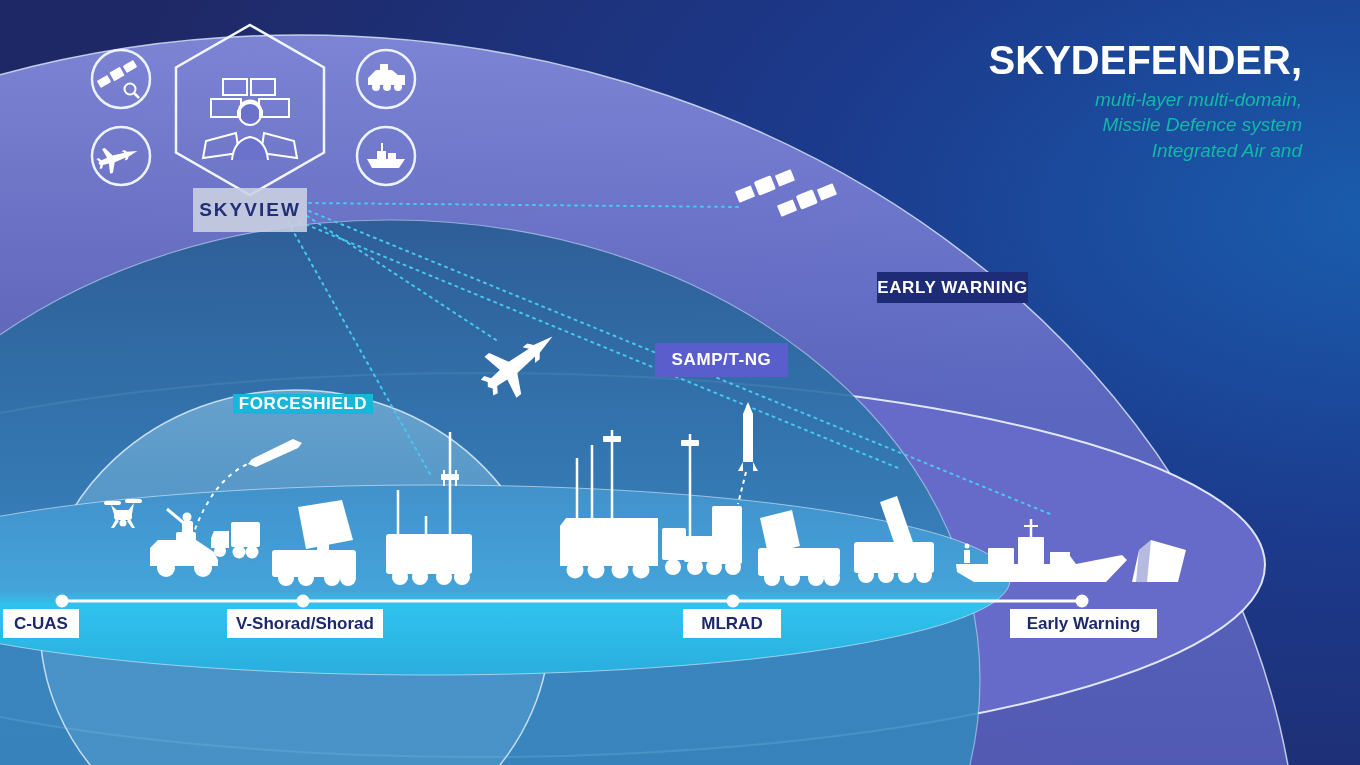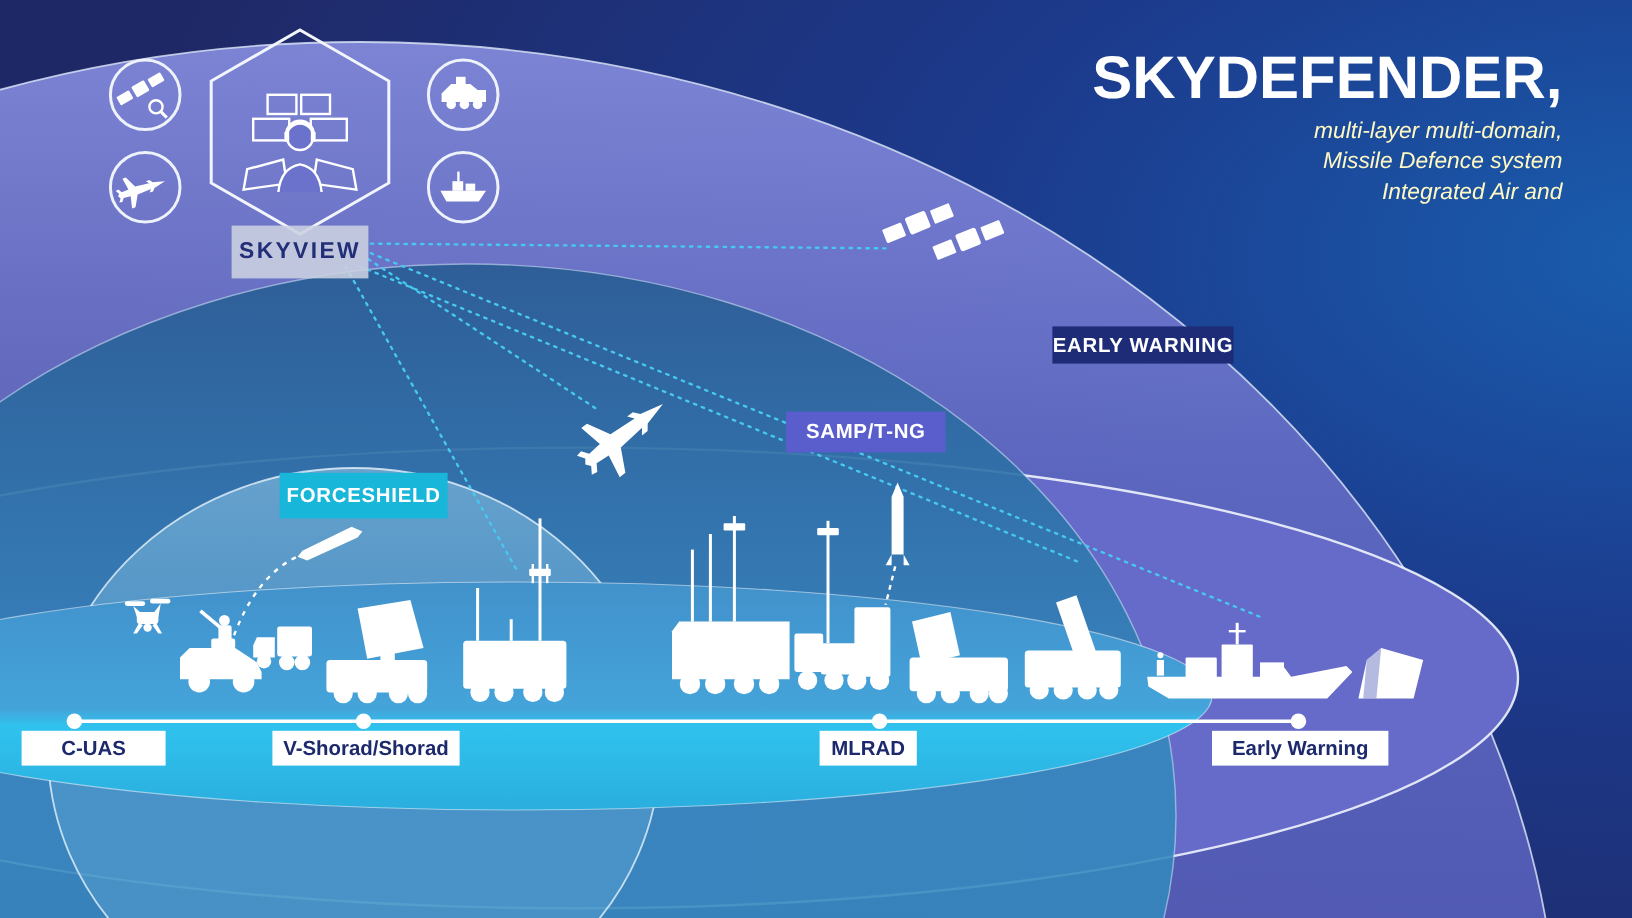--- a/index.html
+++ b/index.html
@@ -2,40 +2,40 @@
 <html><head>
 <meta charset="utf-8">
 <style>
   html,body{margin:0;padding:0;background:#10163d;}
   .stage{position:relative;width:1360px;height:765px;overflow:hidden;
          font-family:"Liberation Sans",sans-serif;background:#1f2866;}
   .stage svg.scene{position:absolute;left:0;top:0;}
 
   
   #title-block{position:absolute;right:58px;top:40px;text-align:right;}
-  .title-main{font-size:50px;font-weight:bold;color:#ffffff;letter-spacing:0px;line-height:1;}
-  .title-sub{font-size:19px;font-style:italic;color:#fef9c3;line-height:1.33;margin-top:7px;}
+  .title-main{font-size:40px;font-weight:bold;color:#ffffff;letter-spacing:0px;line-height:1;}
+  .title-sub{font-size:19px;font-style:italic;color:#14b8a6;line-height:1.33;margin-top:7px;}
 
   
   .layer-label{position:absolute;color:#fff;font-weight:bold;font-size:17px;letter-spacing:.6px;
                display:flex;align-items:center;justify-content:center;}
-  #label-forceshield{left:233px;top:394px;width:140px;height:38px;}
+  #label-forceshield{left:233px;top:394px;width:140px;height:20px;}
   #label-samp{left:655px;top:343px;width:133px;height:34px;}
   #label-early-warning{left:877px;top:272px;width:151px;height:31px;}
 
   #label-skyview{position:absolute;left:193px;top:188px;width:114px;height:44px;
                  background:rgba(203,209,224,.88);color:#222f78;font-weight:bold;font-size:19px;
                  letter-spacing:2px;display:flex;align-items:center;justify-content:center;}
 
   
   .ground-label{position:absolute;top:609px;height:29px;background:#ffffff;color:#1d296d;
                 font-weight:bold;font-size:17px;display:flex;align-items:center;justify-content:center;}
-  #gl-cuas{left:18px;width:120px;}
+  #gl-cuas{left:3px;width:76px;}
   #gl-vshorad{left:227px;width:156px;}
-  #gl-mlrad{left:683px;width:81px;}
+  #gl-mlrad{left:683px;width:98px;}
   #gl-ew{left:1010px;width:147px;}
 </style>
 </head>
 <body>
 
 <div class="stage">
 
 <svg class="scene" width="1360" height="765" viewBox="0 0 1360 765">
   <defs>
     <radialGradient id="bgGrad" cx="1.02" cy="0.28" r="0.95">

